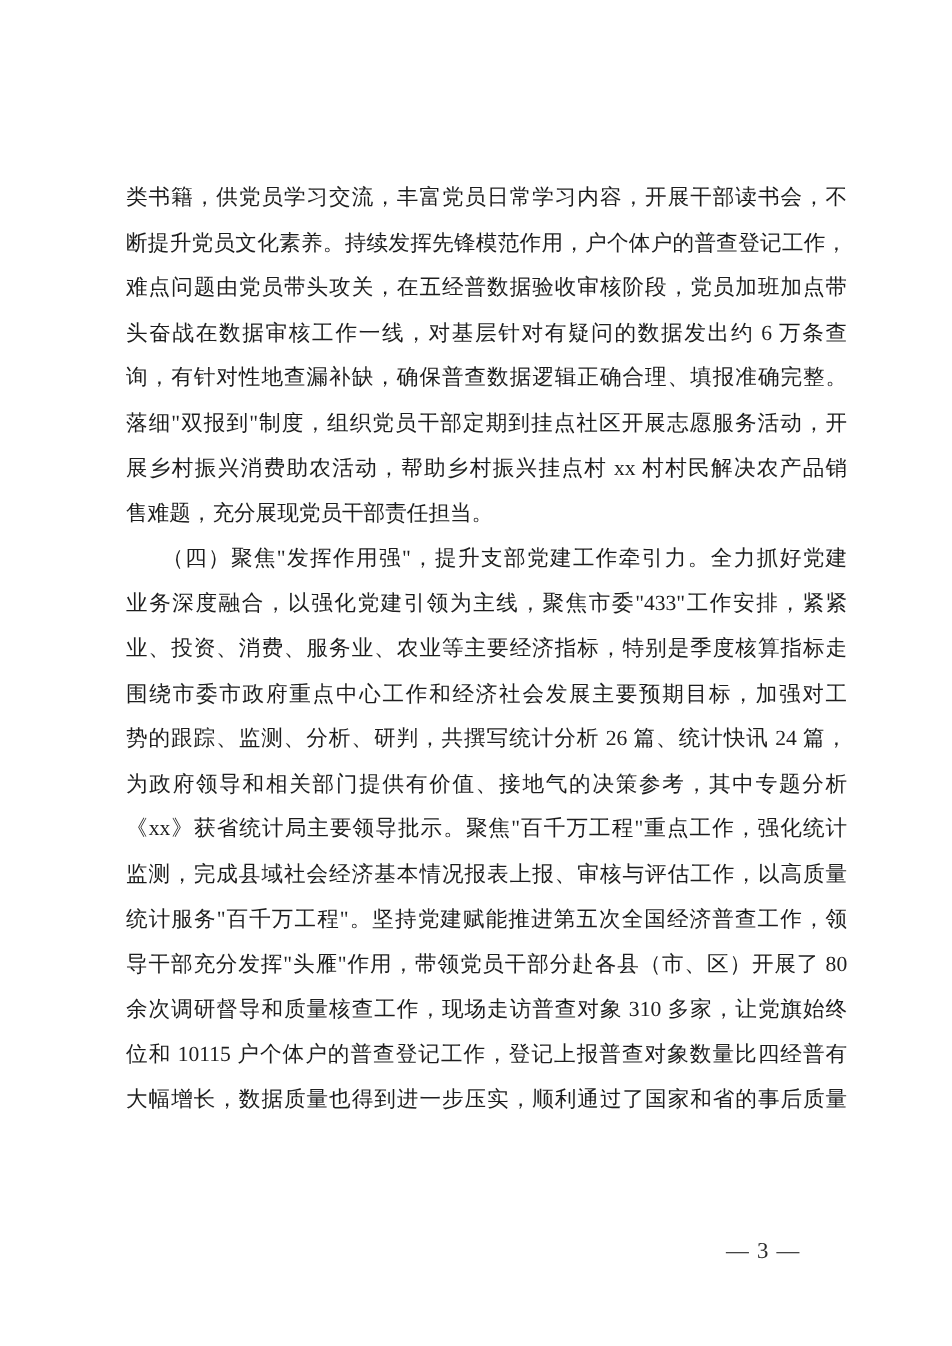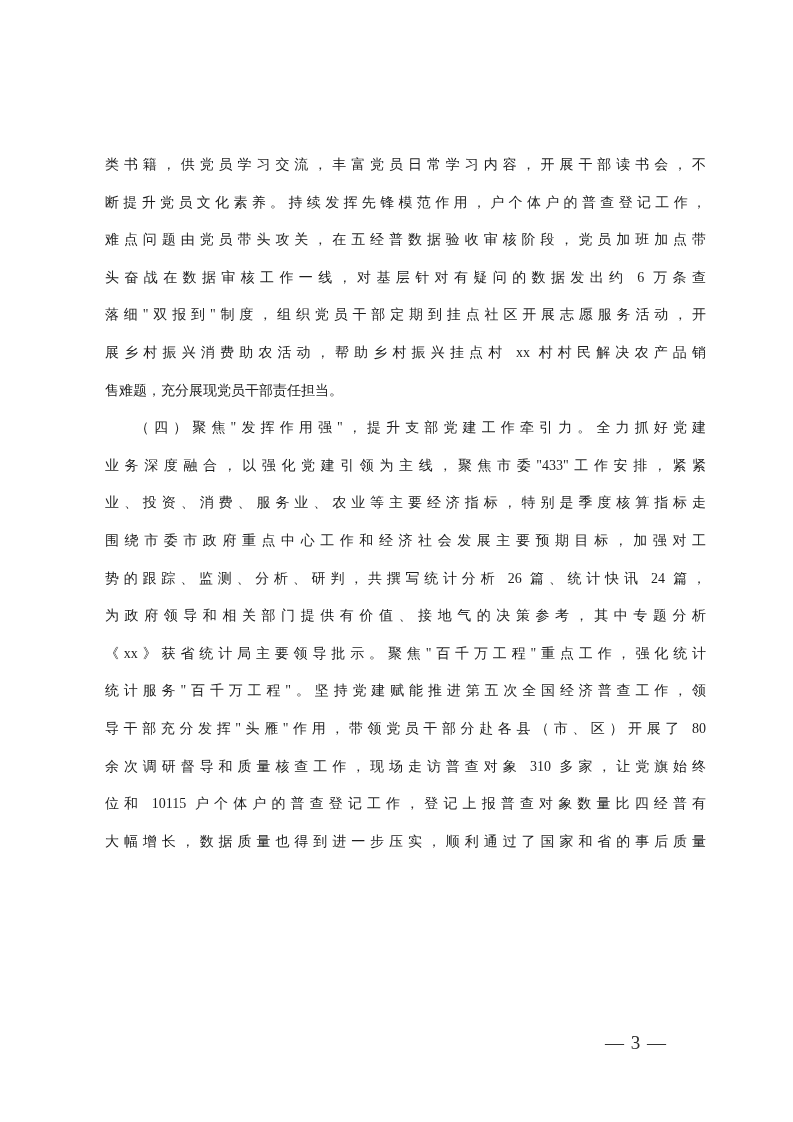--- a/index.html
+++ b/index.html
@@ -19,21 +19,21 @@
   .content {
     position: absolute;
     left: 105px;
     top: 146px;
     width: 601px;
   }
   .para { margin: 0; padding: 0; }
   .line {
     height: 37.6px;
     line-height: 37.6px;
-    font-size: 14px;
+    font-size: 18px;
     text-align: justify;
     text-align-last: justify;
     overflow: hidden;
     white-space: normal;
   }
   .line.no-just {
     text-align-last: left;
   }
   .line.indent {
     text-indent: 30px;
@@ -56,36 +56,38 @@
 <body>
 
 <div class="page">
   <div class="content">
 
     <div class="para">
         <div class="line">类书籍，供党员学习交流，丰富党员日常学习内容，开展干部读书会，不</div>
         <div class="line">断提升党员文化素养。持续发挥先锋模范作用，户个体户的普查登记工作，</div>
         <div class="line">难点问题由党员带头攻关，在五经普数据验收审核阶段，党员加班加点带</div>
         <div class="line">头奋战在数据审核工作一线，对基层针对有疑问的数据发出约 6 万条查</div>
+        <div class="line">询，有针对性地查漏补缺，确保普查数据逻辑正确合理、填报准确完整。</div>
         <div class="line">落细"双报到"制度，组织党员干部定期到挂点社区开展志愿服务活动，开</div>
         <div class="line">展乡村振兴消费助农活动，帮助乡村振兴挂点村 xx 村村民解决农产品销</div>
         <div class="line no-just">售难题，充分展现党员干部责任担当。</div>
       </div>
 
     <div class="para">
       <div class="line indent">
         <span class="heading">（四）聚焦"发挥作用强"，提升支部党建工作牵引力。</span><span>全力抓好党建</span>
       </div>
       <div>
           <div class="line">业务深度融合，以强化党建引领为主线，聚焦市委"433"工作安排，紧紧</div>
           <div class="line">业、投资、消费、服务业、农业等主要经济指标，特别是季度核算指标走</div>
           <div class="line">围绕市委市政府重点中心工作和经济社会发展主要预期目标，加强对工</div>
           <div class="line">势的跟踪、监测、分析、研判，共撰写统计分析 26 篇、统计快讯 24 篇，</div>
           <div class="line">为政府领导和相关部门提供有价值、接地气的决策参考，其中专题分析</div>
           <div class="line">《xx》获省统计局主要领导批示。聚焦"百千万工程"重点工作，强化统计</div>
+          <div class="line">监测，完成县域社会经济基本情况报表上报、审核与评估工作，以高质量</div>
           <div class="line">统计服务"百千万工程"。坚持党建赋能推进第五次全国经济普查工作，领</div>
           <div class="line">导干部充分发挥"头雁"作用，带领党员干部分赴各县（市、区）开展了 80</div>
           <div class="line">余次调研督导和质量核查工作，现场走访普查对象 310 多家，让党旗始终</div>
           <div class="line">位和 10115 户个体户的普查登记工作，登记上报普查对象数量比四经普有</div>
           <div class="line">大幅增长，数据质量也得到进一步压实，顺利通过了国家和省的事后质量</div>
         </div>
     </div>
 
   </div>
 

